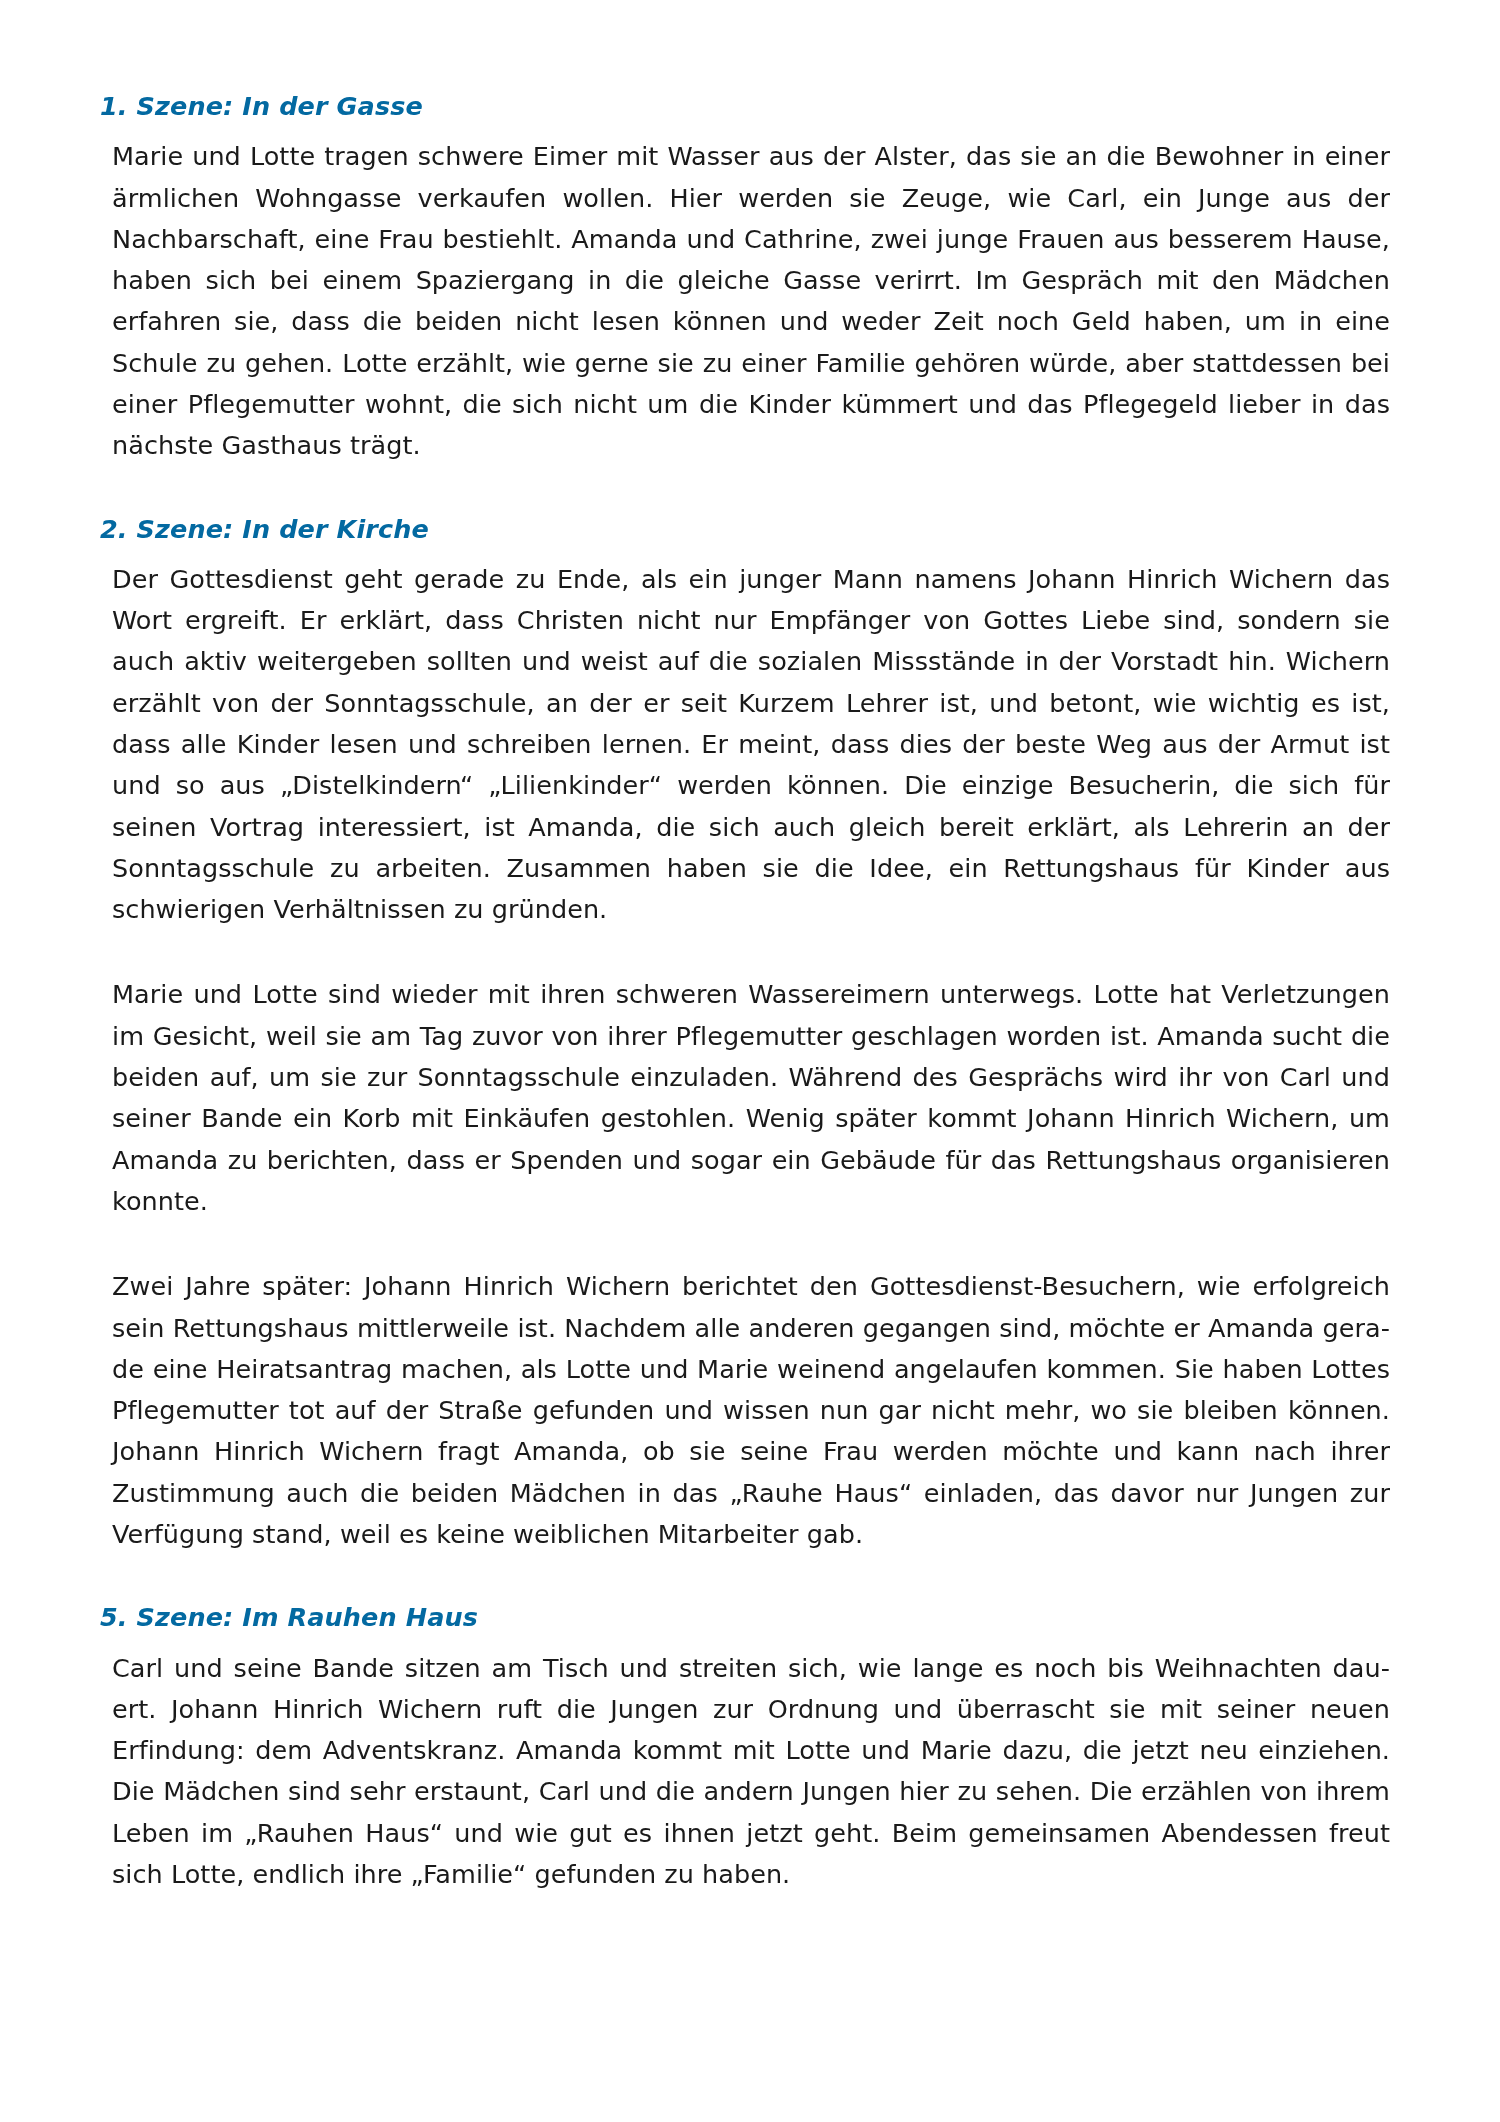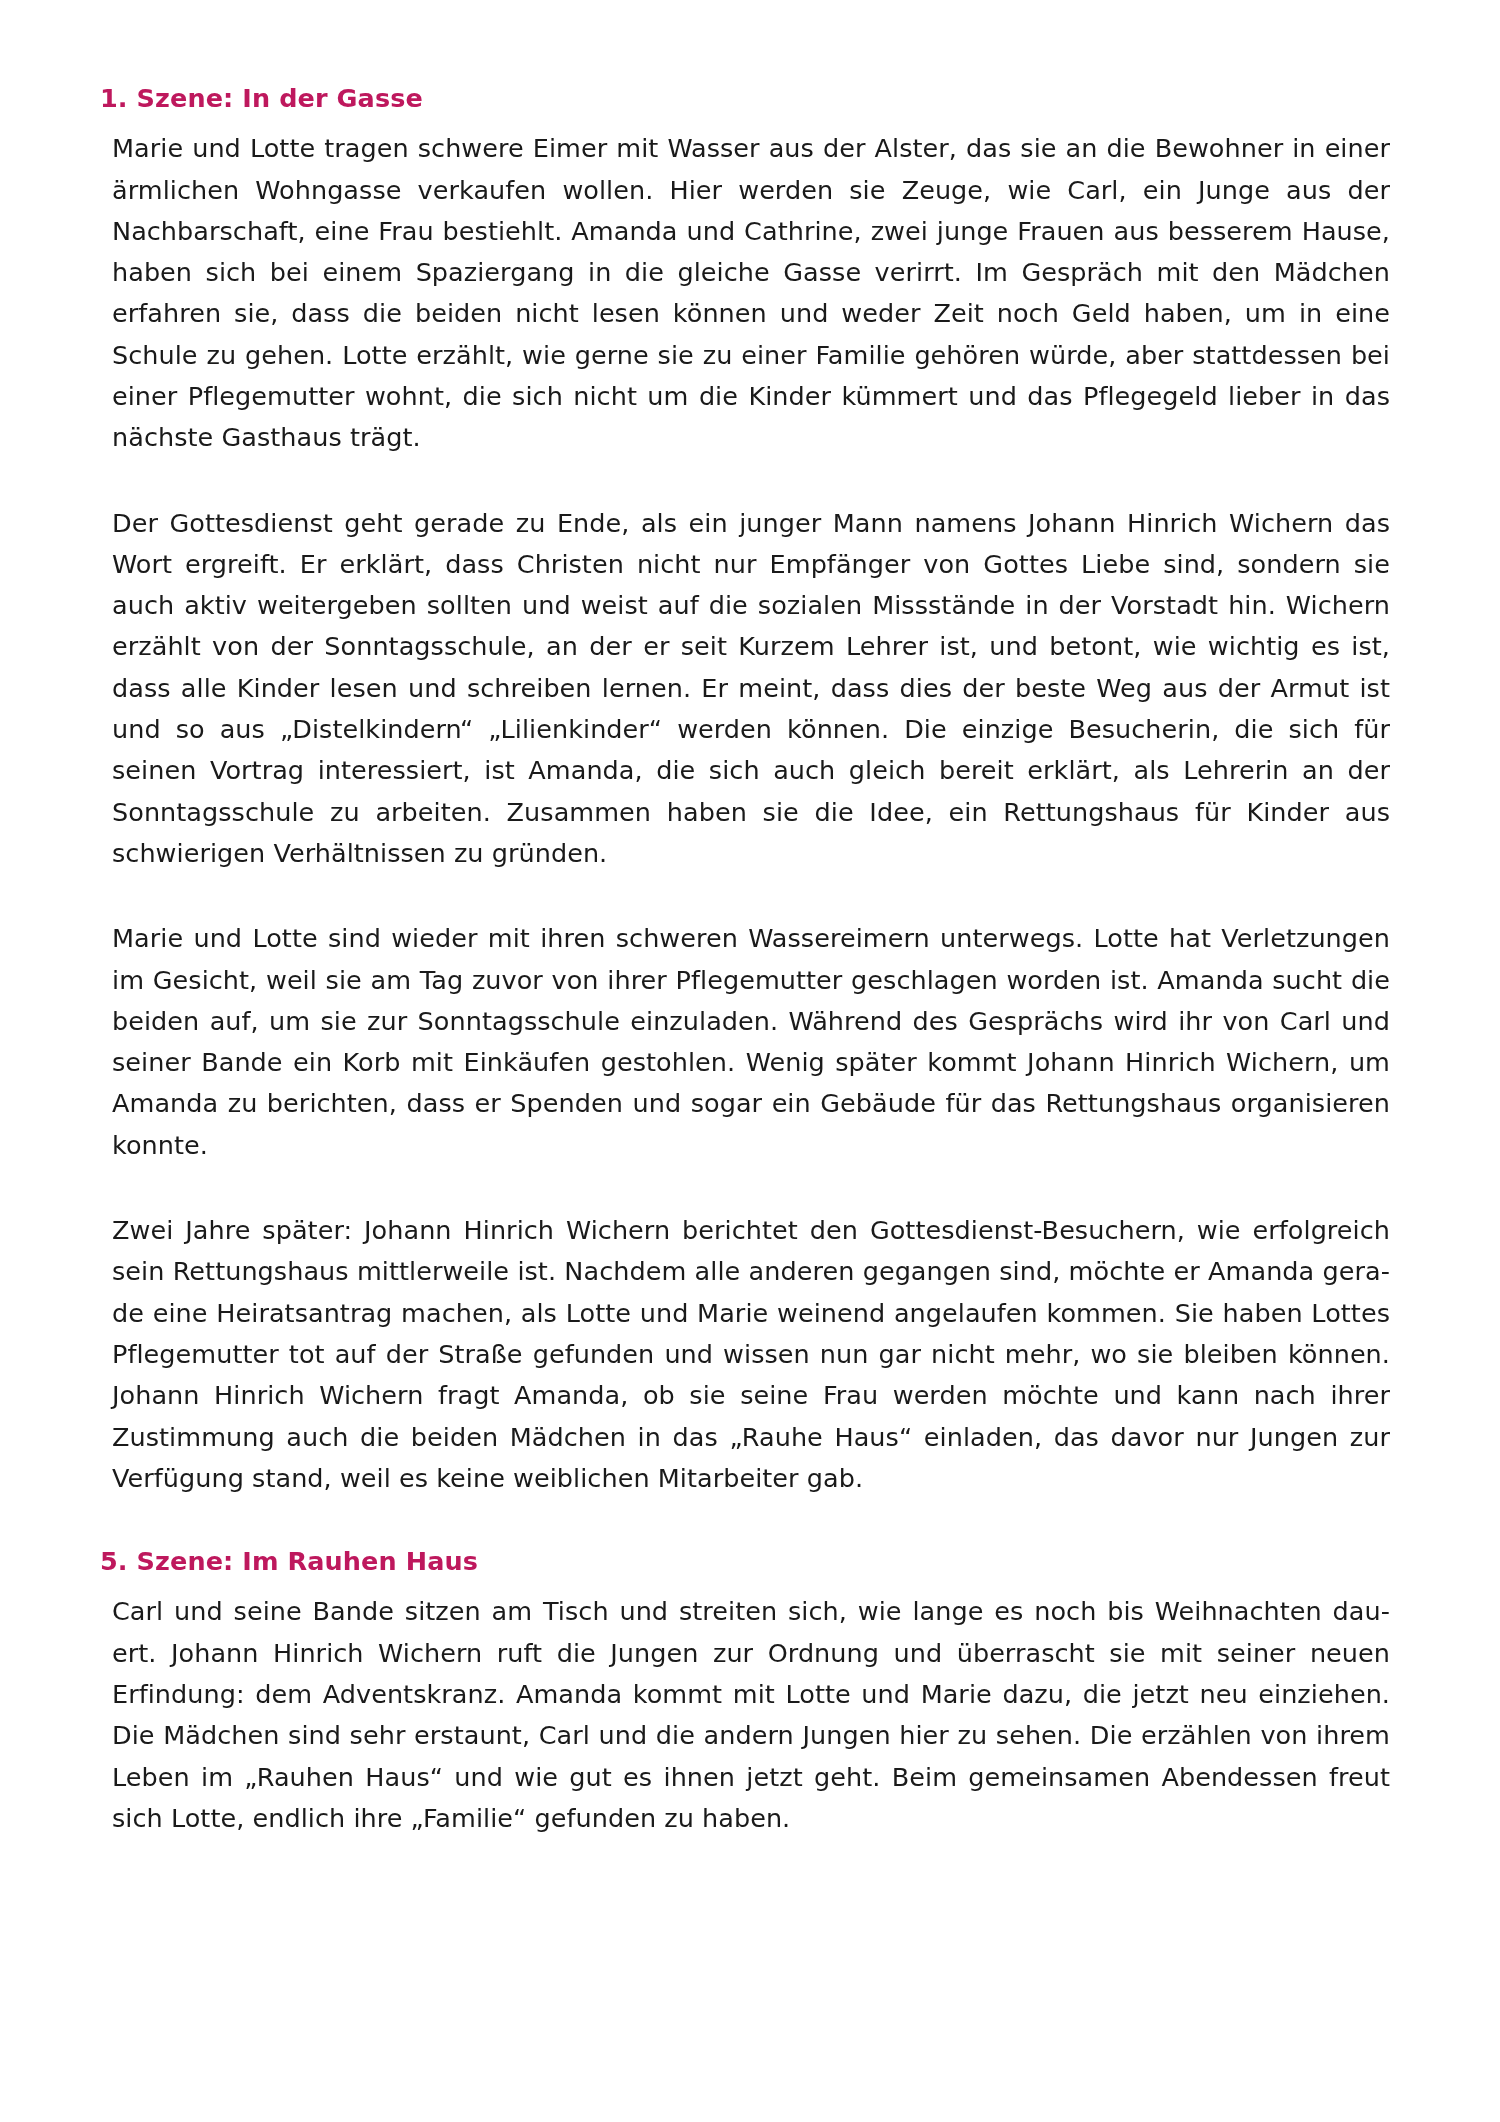--- a/index.html
+++ b/index.html
@@ -24,22 +24,23 @@
     margin: 0 0 44px 0;
   }
   .scene:last-child {
     margin-bottom: 0;
   }
   .scene-title {
     font-size: 25.5px;
     font-weight: bold;
     line-height: 1.42;
     letter-spacing: 0.1px;
-    margin: 8px 0 2px 0;
-    color: #be185d;
+    margin: 16px 0 2px 0;
+    color: #0369a1;
+    font-style: italic;
   }
   .scene-body {
     font-size: 25.5px;
     font-weight: normal;
     line-height: 1.62;
     text-align: justify;
     text-justify: inter-word;
     letter-spacing: 0.05px;
     margin: 12px;
     color: #1a1a1a;
@@ -50,20 +51,21 @@
 <body>
 
 <div class="page">
 
   <section class="scene">
     <h2 class="scene-title">1. Szene: In der Gasse</h2>
     <p class="scene-body">Marie und Lotte tragen schwere Eimer mit Wasser aus der Alster, das sie an die Bewohner in einer ärmlichen Wohngasse verkaufen wollen. Hier werden sie Zeuge, wie Carl, ein Junge aus der Nachbarschaft, eine Frau bestiehlt. Amanda und Cathrine, zwei junge Frauen aus besserem Hause, haben sich bei einem Spaziergang in die gleiche Gasse verirrt. Im Gespräch mit den Mädchen erfahren sie, dass die beiden nicht lesen können und weder Zeit noch Geld haben, um in eine Schule zu gehen. Lotte erzählt, wie gerne sie zu einer Familie gehören würde, aber stattdessen bei einer Pflegemutter wohnt, die sich nicht um die Kinder kümmert und das Pflegegeld lieber in das nächste Gasthaus trägt.</p>
   </section>
 
   <section class="scene">
+    <h2 class="scene-title">2. Szene: In der Kirche</h2>
     <p class="scene-body">Der Gottesdienst geht gerade zu Ende, als ein junger Mann namens Johann Hinrich Wichern das Wort ergreift. Er erklärt, dass Christen nicht nur Empfänger von Gottes Liebe sind, sondern sie auch aktiv weitergeben sollten und weist auf die sozialen Missstände in der Vorstadt hin. Wichern erzählt von der Sonntagsschule, an der er seit Kurzem Lehrer ist, und betont, wie wichtig es ist, dass alle Kinder lesen und schreiben lernen. Er meint, dass dies der beste Weg aus der Armut ist und so aus „Distelkindern“ „Lilienkinder“ werden können. Die einzige Besucherin, die sich für seinen Vortrag interessiert, ist Amanda, die sich auch gleich bereit erklärt, als Lehrerin an der Sonntagsschule zu arbeiten. Zusammen haben sie die Idee, ein Rettungshaus für Kinder aus schwierigen Verhältnissen zu gründen.</p>
   </section>
 
   <section class="scene">
     <p class="scene-body">Marie und Lotte sind wieder mit ihren schweren Wassereimern unterwegs. Lotte hat Verletzungen im Gesicht, weil sie am Tag zuvor von ihrer Pflegemutter geschlagen worden ist. Amanda sucht die beiden auf, um sie zur Sonntagsschule einzuladen. Während des Gesprächs wird ihr von Carl und seiner Bande ein Korb mit Einkäufen gestohlen. Wenig später kommt Johann Hinrich Wichern, um Amanda zu berichten, dass er Spenden und sogar ein Gebäude für das Rettungshaus organisieren konnte.</p>
   </section>
 
   <section class="scene">
     <p class="scene-body">Zwei Jahre später: Johann Hinrich Wichern berichtet den Gottesdienst-Besuchern, wie erfolgreich sein Rettungshaus mittlerweile ist. Nachdem alle anderen gegangen sind, möchte er Amanda gera-de eine Heiratsantrag machen, als Lotte und Marie weinend angelaufen kommen. Sie haben Lottes Pflegemutter tot auf der Straße gefunden und wissen nun gar nicht mehr, wo sie bleiben können. Johann Hinrich Wichern fragt Amanda, ob sie seine Frau werden möchte und kann nach ihrer Zustimmung auch die beiden Mädchen in das „Rauhe Haus“ einladen, das davor nur Jungen zur Verfügung stand, weil es keine weiblichen Mitarbeiter gab.</p>
   </section>

